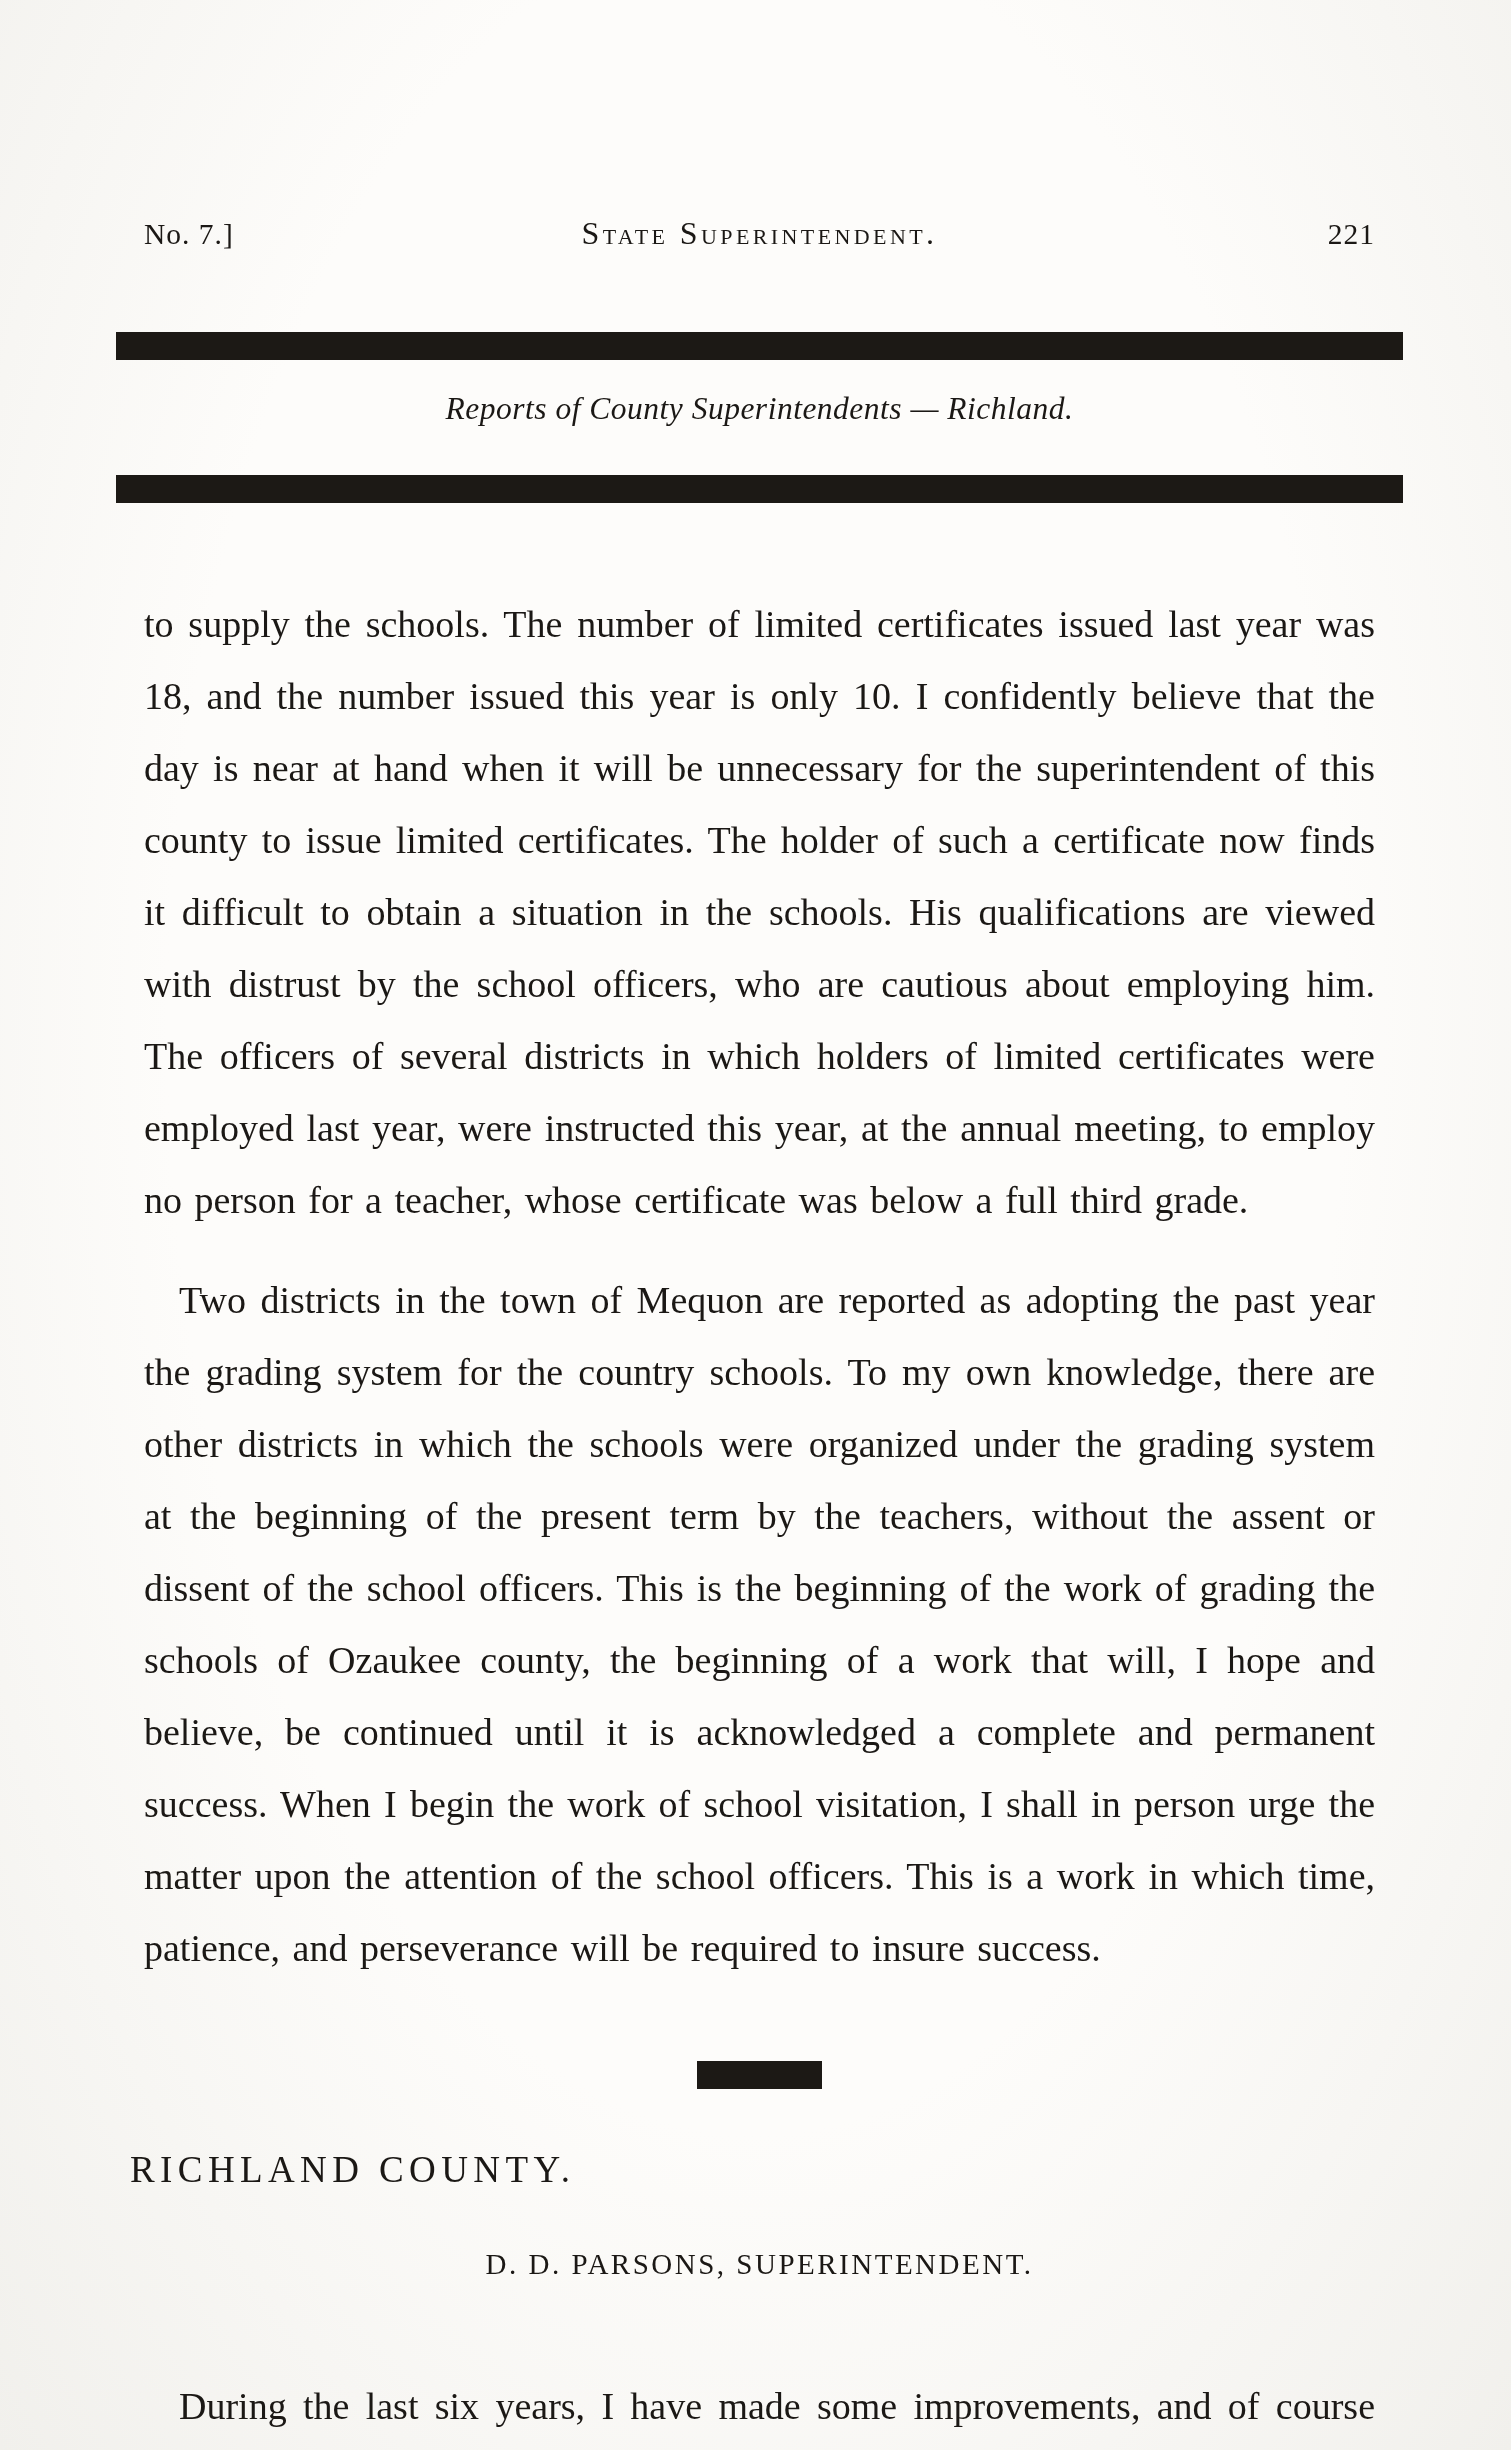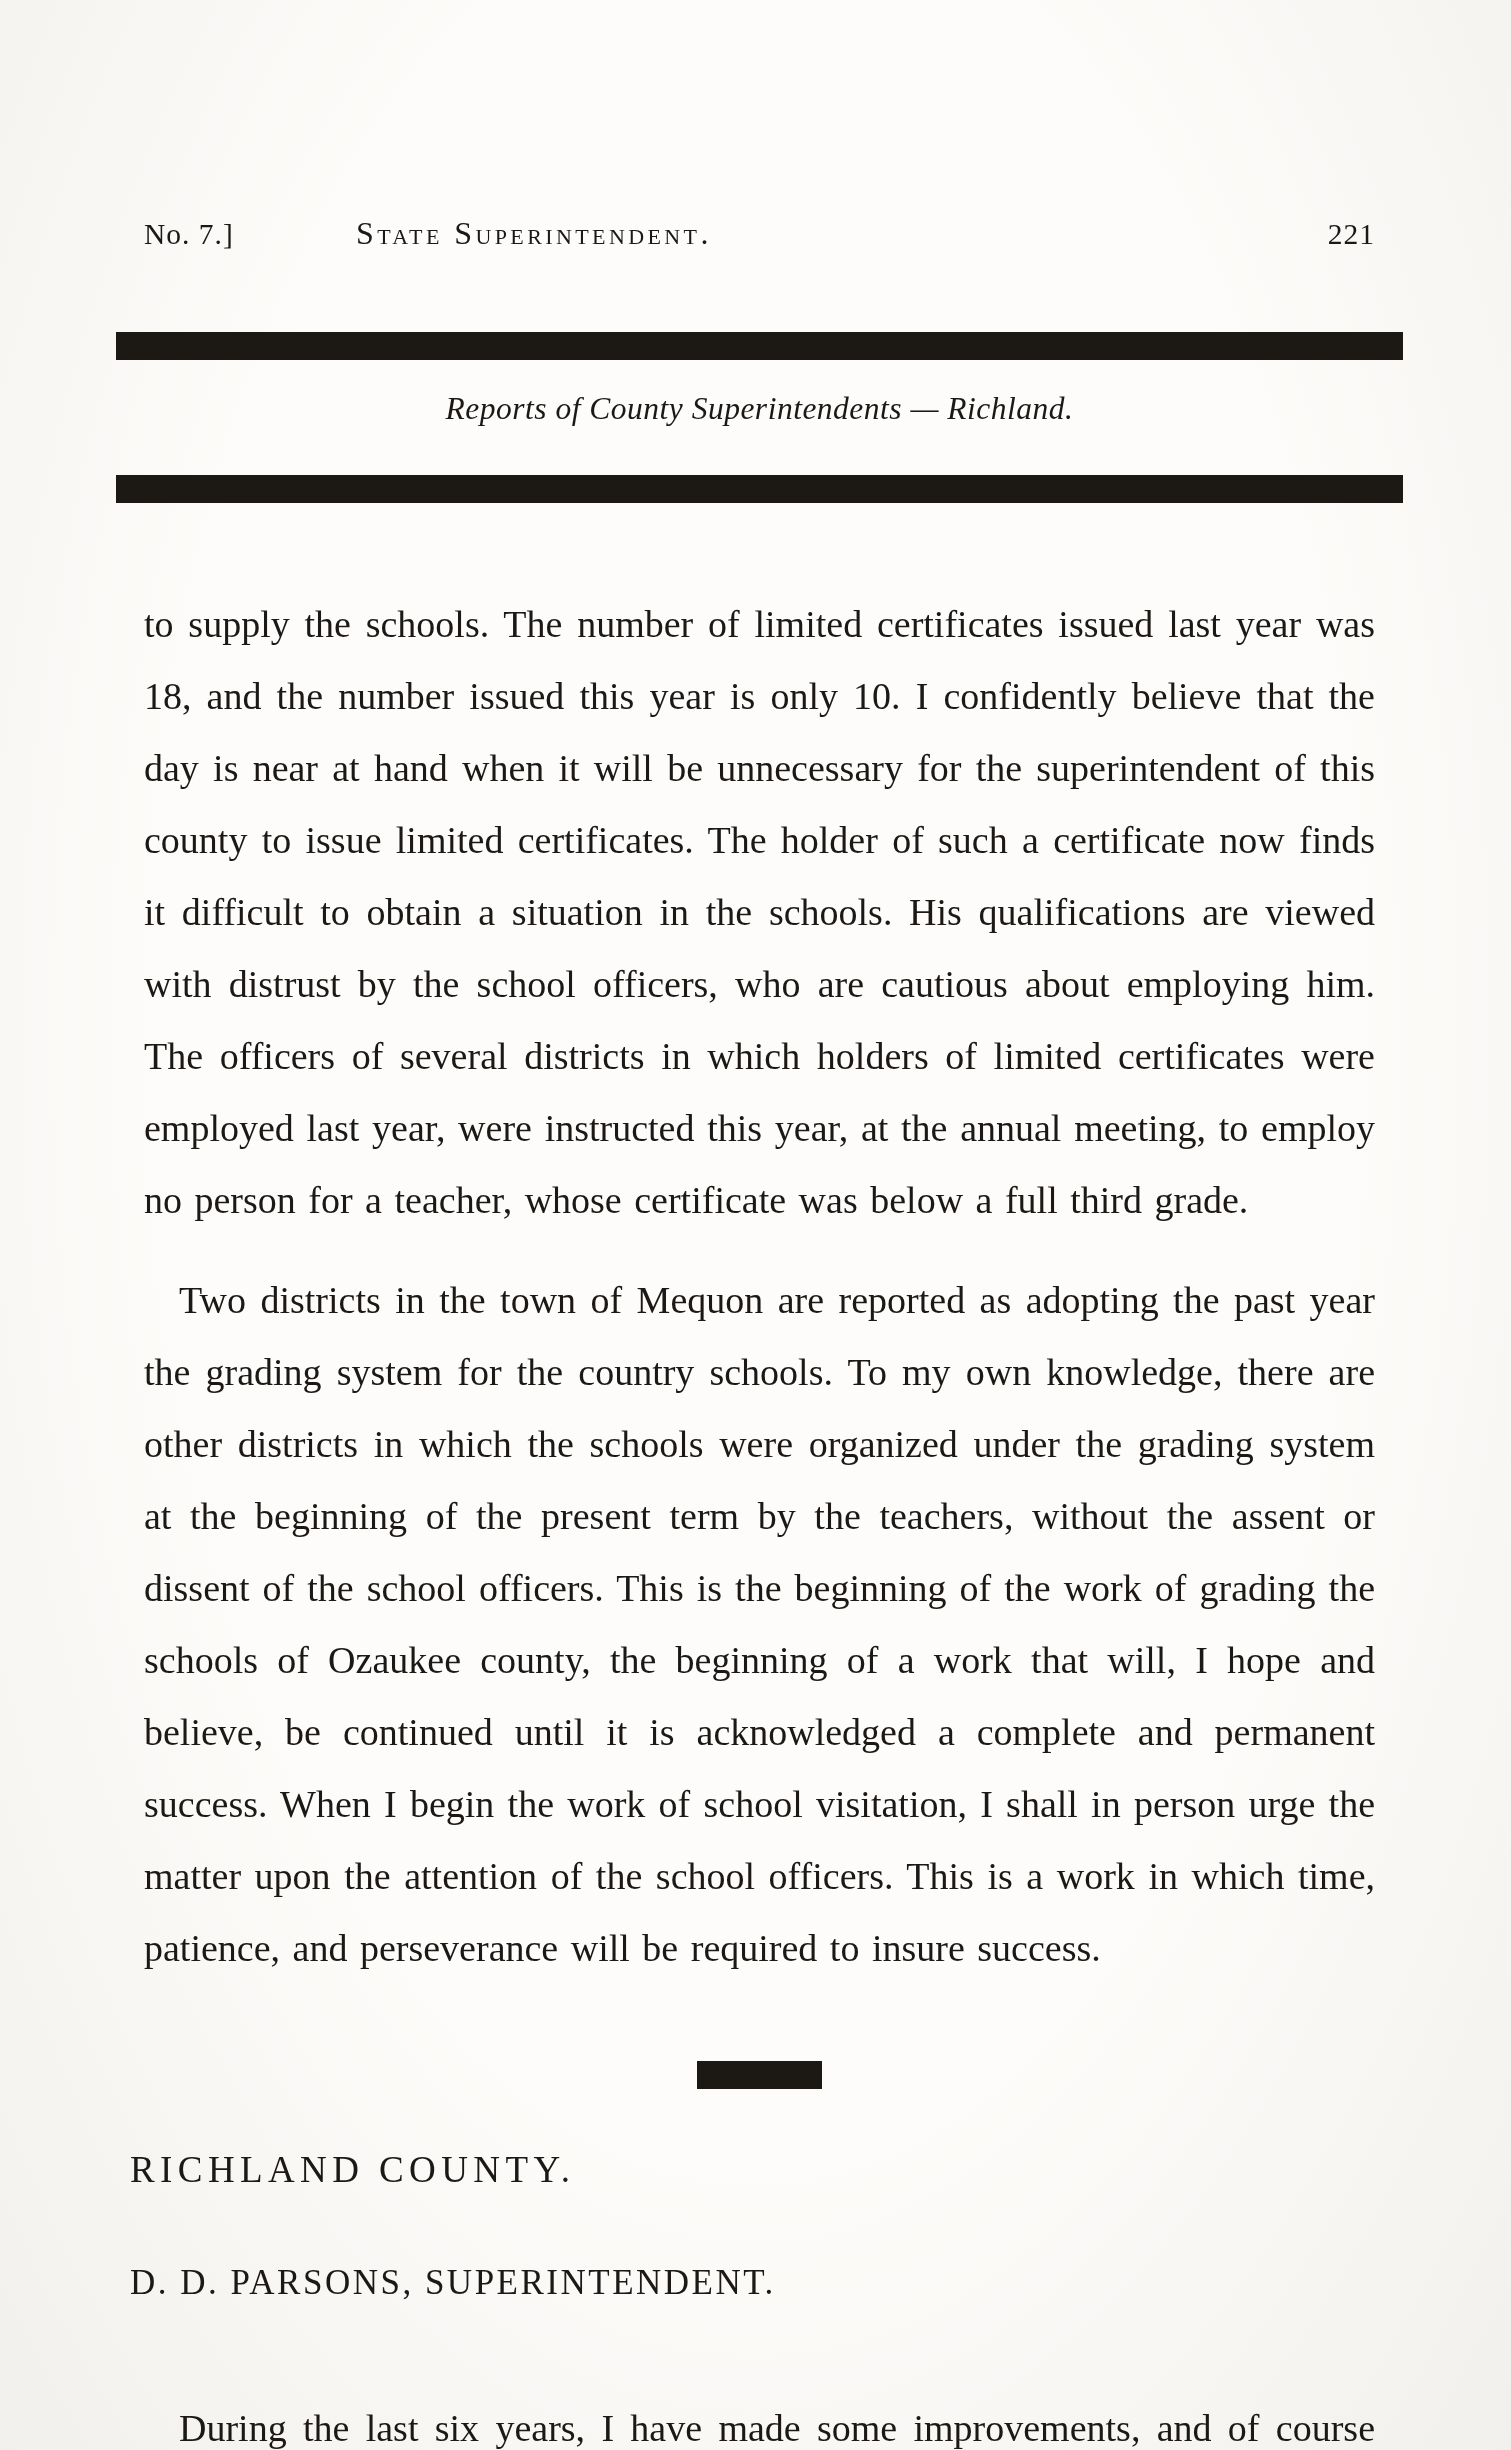--- a/index.html
+++ b/index.html
@@ -33,20 +33,21 @@
   
   .header {
     display:flex;
     justify-content:space-between;
     align-items:baseline;
     font-size:29.5px;
   }
   .hdr-left  { width:212px; letter-spacing:1px; }
   .hdr-center{
     flex:1;
+    text-align:center;
     font-variant:small-caps;
     letter-spacing:3.4px;
     font-size:32px;
   }
   .hdr-right { width:212px; text-align:right; letter-spacing:1px; }
 
   .rule { background:#1c1915; }
   .rule.thick { height:4.4px;  margin-top:52px; }
   .rule.thin  { height:2.5px;  margin-top:34px; }
 
@@ -79,24 +80,24 @@
 
   .section-heading {
     font-size:37px;
     font-weight:normal;
     text-align:left;
     letter-spacing:5.4px;
     margin-top:45px;
   }
 
   .section-byline {
-    font-size:35px;
-    text-align:left;
+    font-size:29px;
+    text-align:center;
     letter-spacing:2.5px;
-    margin-top:44px;
+    margin-top:29px;
   }
 
   .section-text { margin-top:47px; }
 </style>
 </head>
 <body>
 
 <div class="page">
   <div class="content">
 

